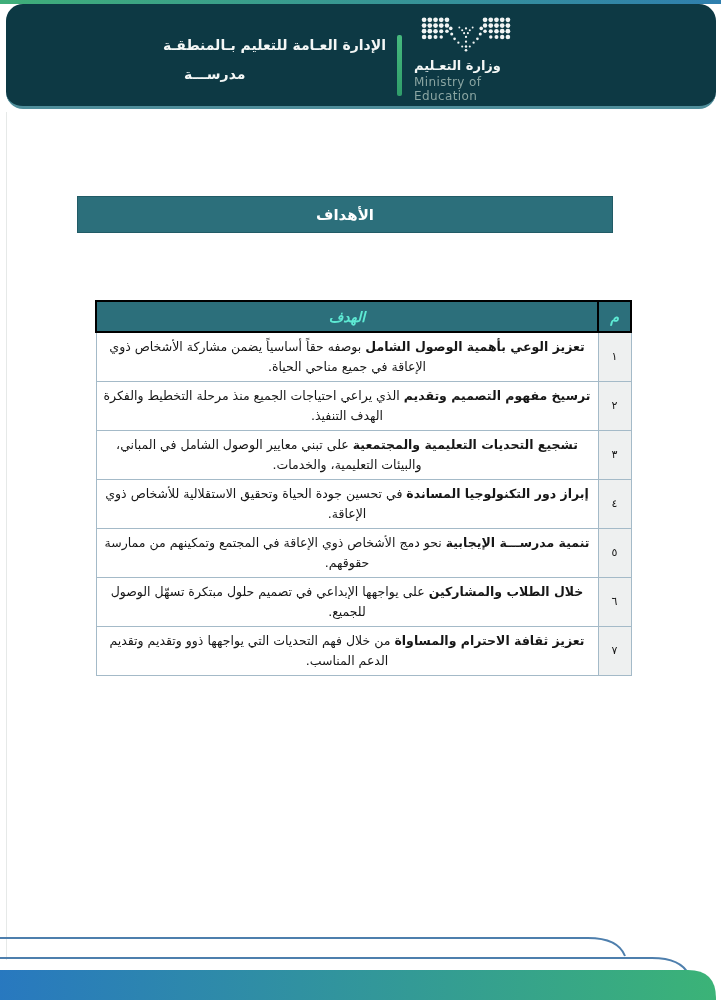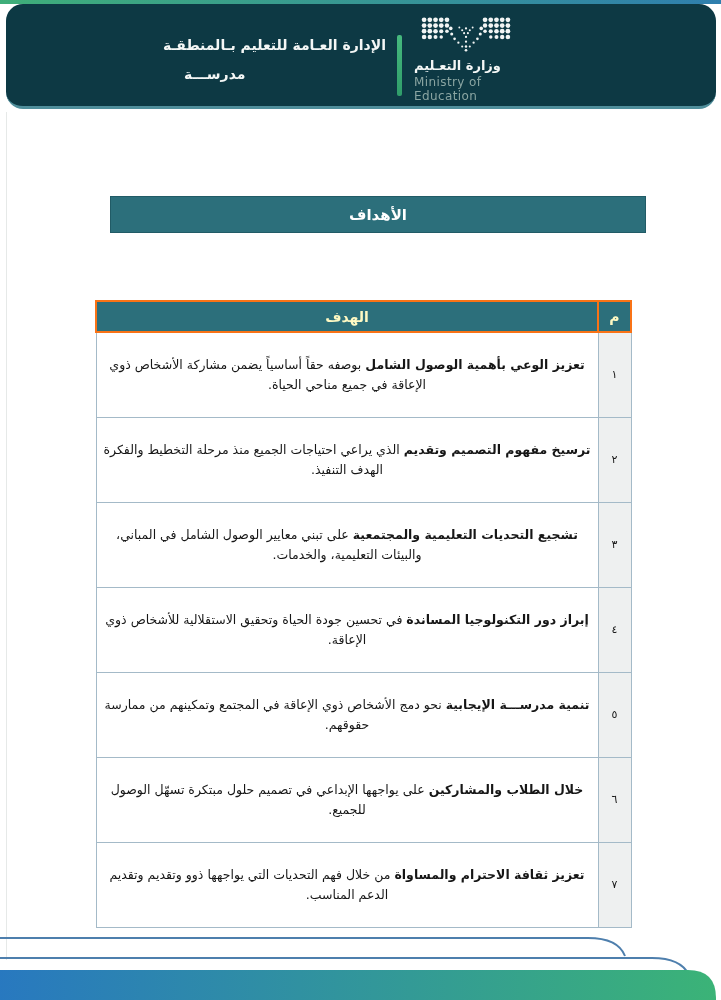--- a/index.html
+++ b/index.html
@@ -22,35 +22,35 @@
   .dept-line2{font-size:14px;font-weight:bold;line-height:22px;margin-top:7px;padding-left:28px;text-align:left;}
   .header-divider{position:absolute;top:31px;left:391px;width:5px;height:61px;
     background:linear-gradient(180deg,#46b97e,#2f9d6a);border-radius:2px;}
   .logo-block{position:absolute;top:12px;left:408px;width:104px;text-align:left;color:#f4f7f6;}
   .logo-dots{display:block;margin:0 auto;}
   .logo-ar{font-size:13px;font-weight:bold;margin-top:2px;}
   .logo-en{font-size:12px;color:#8aa5a2;margin-top:2px;letter-spacing:.4px;}
   
   .page-edge{position:absolute;left:6px;top:112px;height:848px;width:1px;background:#e6e9e8;}
   
-  .title-bar{position:absolute;top:196px;left:110px;width:536px;height:37px;
+  .title-bar{position:absolute;top:196px;left:77px;width:536px;height:37px;
     background:#2c6f7b;border:1px solid #215b66;box-sizing:border-box;
     color:#ffffff;font-size:15px;font-weight:bold;
     display:flex;align-items:center;justify-content:center;}
   
   .goals-table{position:absolute;top:300px;left:95px;width:537px;
     border-collapse:collapse;table-layout:fixed;}
   .goals-table th{
-    background:#2c6f7b;color:#fef9c3;font-size:14px;font-weight:bold;
-    height:29px;border:2px solid #f97316;padding:0;}
+    background:#2c6f7b;color:#5eead4;font-size:14px;font-weight:bold;
+    height:29px;border:2px solid #000000;padding:0;font-style:italic;}
   .goals-table th.num-col{width:31px;}
   .goals-table td{
     background:#ffffff;border:1px solid #a4bac8;color:#161616;
     font-size:12.5px;line-height:20px;text-align:center;
-    padding:22px 6px;vertical-align:middle;height:44px;box-sizing:border-box;}
+    padding:4px 6px;vertical-align:middle;height:44px;box-sizing:border-box;}
   .goals-table td.num-cell{background:#eef0f0;font-size:11px;padding:2px;}
   .goal-bold{font-weight:bold;}
   
   .footer-decor{position:absolute;left:0;bottom:0;width:721px;height:95px;pointer-events:none;}
 </style>
 </head>
 <body>
 
 <div class="top-line"></div>
 

